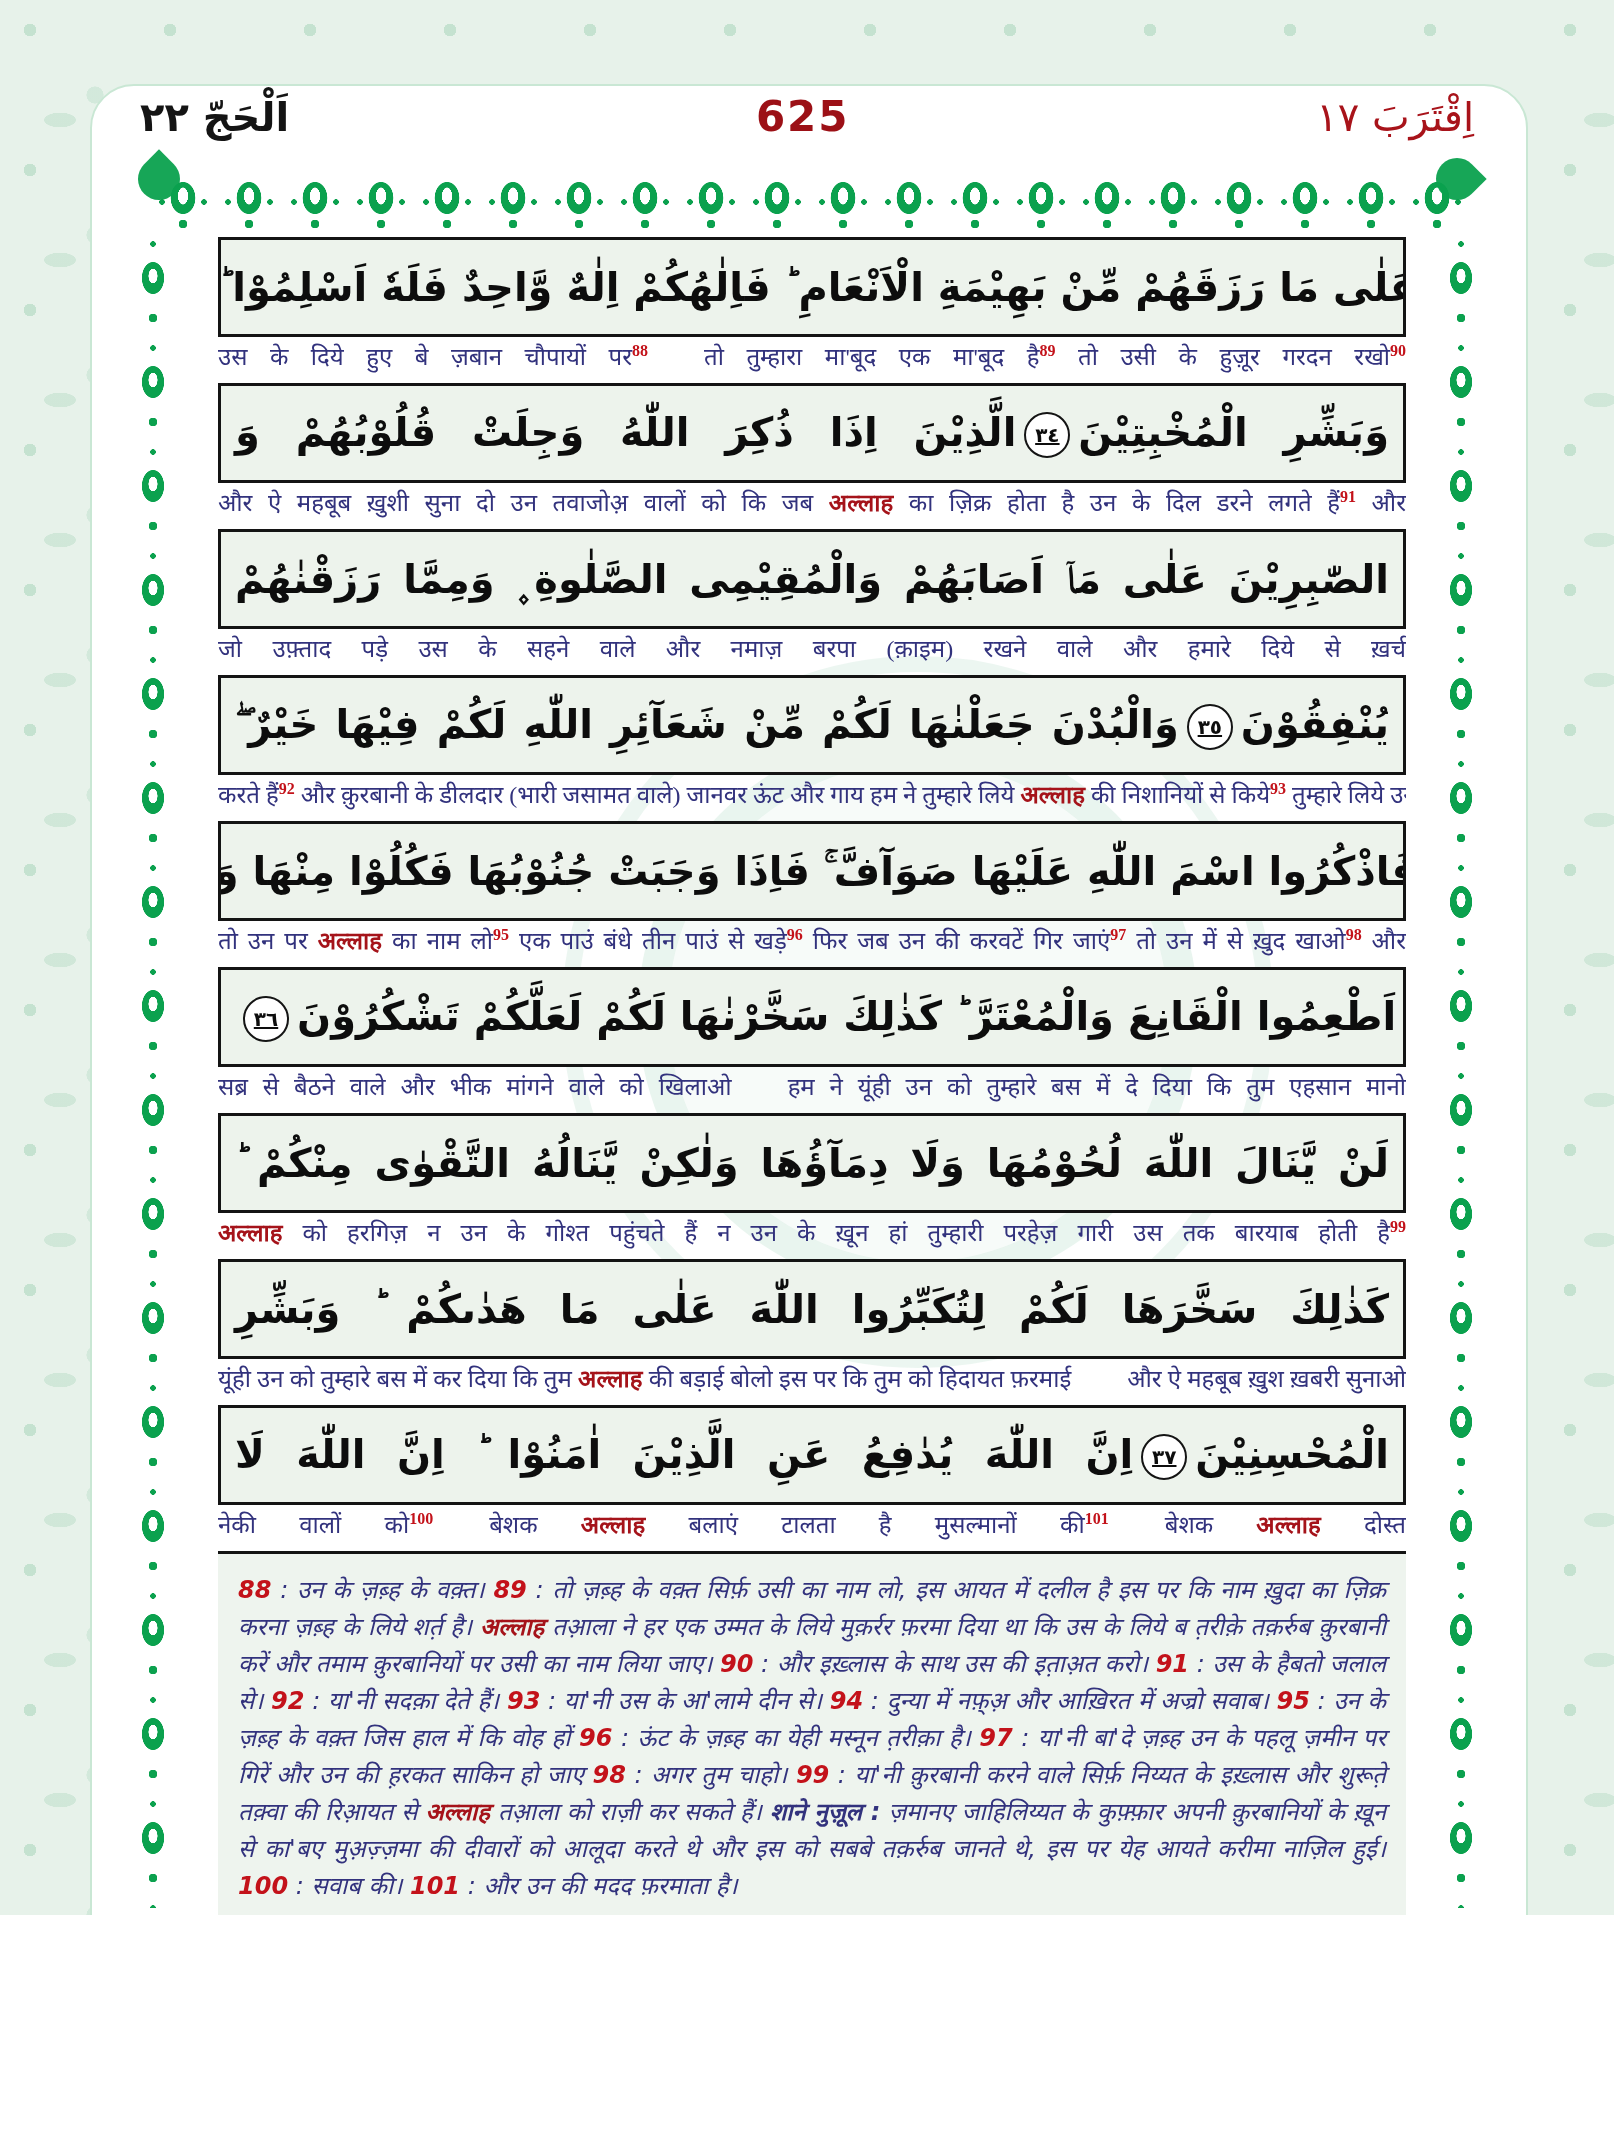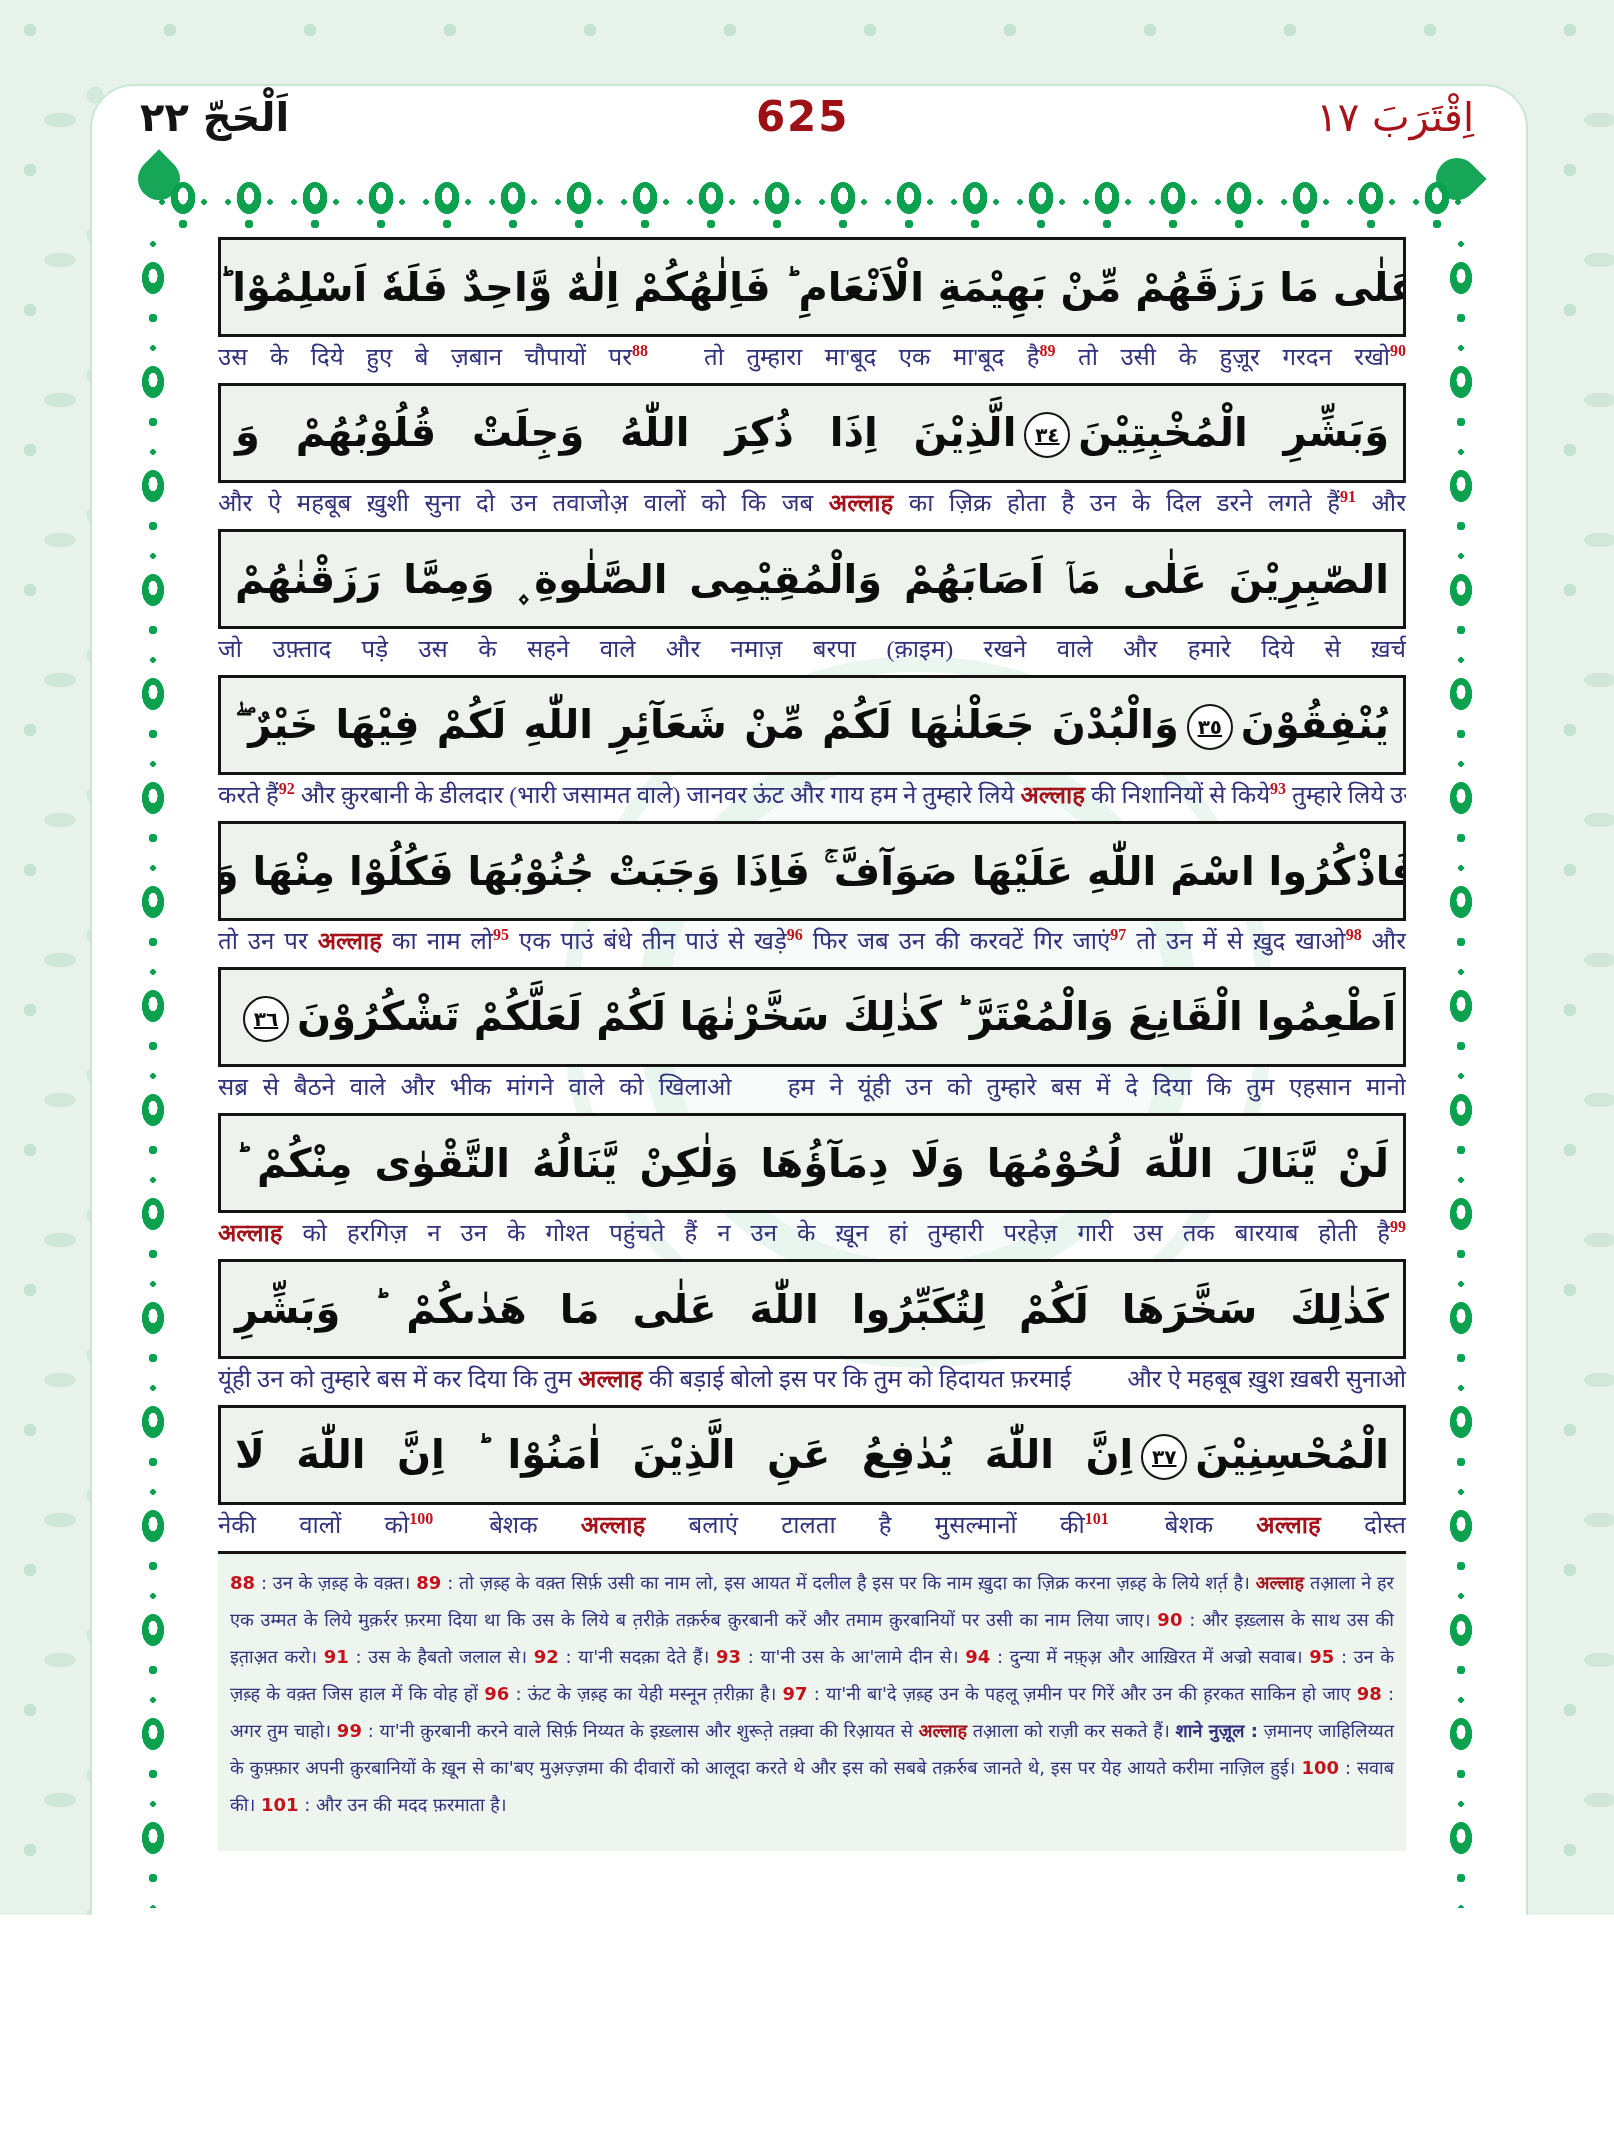--- a/index.html
+++ b/index.html
@@ -57,21 +57,21 @@
   .hindi-line{height:32px;margin:0 0 10px 0;overflow:hidden;font-family:Liberation Serif, serif;}
   .hi{margin:0;font-size:24px;color:#32327d;white-space:nowrap;text-align:justify;text-align-last:justify;line-height:32px;}
   .seg.sup{color:#c3121a;font-weight:bold;font-size:16px;vertical-align:super;line-height:0;}
   .seg.allah{color:#a5131a;font-weight:bold;}
   .seg.gap{display:inline-block;width:56px;}
   .seg.num{color:#c3121a;font-weight:bold;}
   .seg.bold{font-weight:bold;}
   .seg.vnum{display:inline-flex;width:42px;height:42px;border:2.5px solid #141414;border-radius:50%;
     align-items:center;justify-content:center;font-size:20px;line-height:1;vertical-align:middle;margin:0 8px;background:#fff;text-decoration:underline;}
   .footnotes{margin-top:10px;background:#eef4ee;border-top:3px solid #141414;padding:10px 12px 14px 12px;min-height:300px;box-sizing:border-box;}
-  .fn{margin:0;font-size:18px;line-height:37px;color:#32327d;text-align:justify;}
+  .fn{margin:8px;font-size:24px;line-height:37px;color:#32327d;text-align:justify;font-style:italic;}
   
   .manzil{position:absolute;left:0;right:0;top:1994px;text-align:right;font-size:34px;font-weight:bold;color:#0ba14e;direction:rtl;}
   .manzil .mnum{color:#b5121b;font-size:30px;font-weight:bold;margin:0 4px;}
   .manzil .orn{color:#0ba14e;font-size:30px;}
   .site{position:absolute;left:0;right:0;top:2072px;text-align:center;font-size:22px;font-weight:bold;color:#2f8a4e;}
 </style>
 </head>
 <body>
 
 <div id="page">

